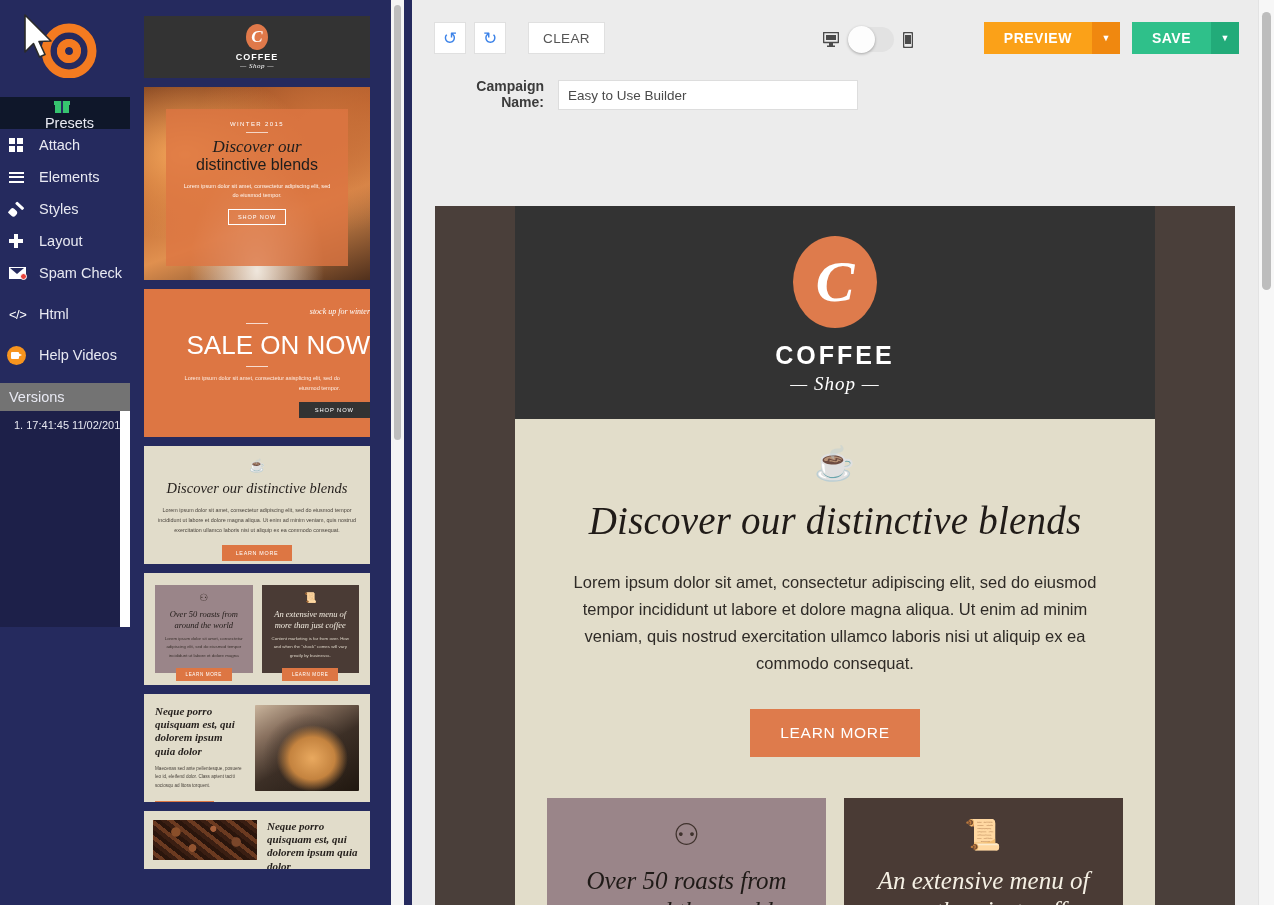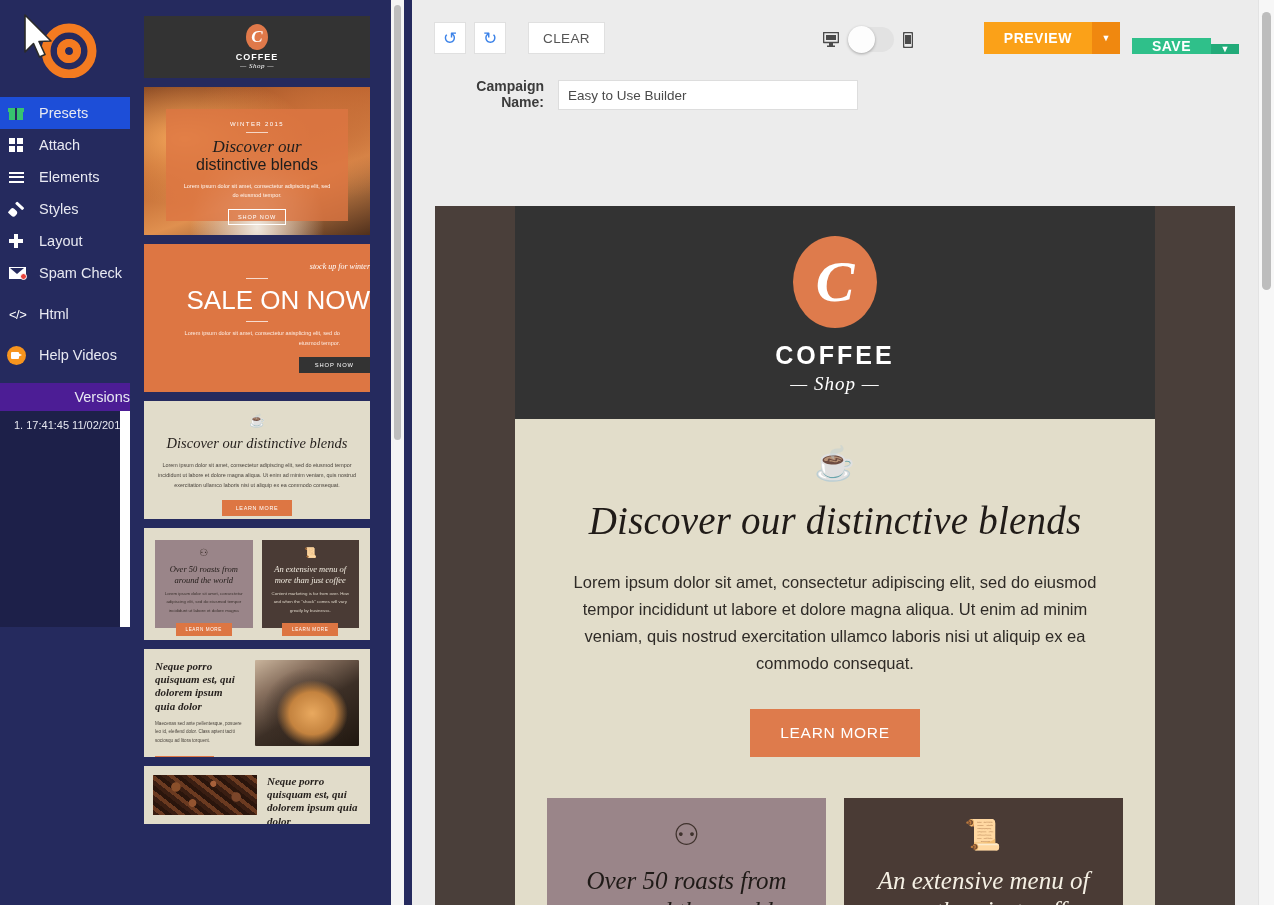--- a/index.html
+++ b/index.html
@@ -28,21 +28,21 @@
 
   .nav-list { margin-top: 2px; }
   .nav-item {
     display: flex; align-items: center;
     height: 32px;
     padding-left: 9px;
     color: #e8e9f2;
     font-size: 14.5px;
     cursor: pointer;
   }
-  .nav-item.active { background: #1d4ed8; }
+  .nav-item.active { background: #0f172a; flex-direction: column; }
   .nav-item .ico {
     width: 22px; height: 18px;
     display: flex; align-items: center; justify-content: flex-start;
     margin-right: 8px;
     flex: none;
   }
   .nav-item .lbl { white-space: nowrap; }
   .nav-gap { height: 9px; }
 
   
@@ -74,26 +74,25 @@
   .ico-code { color:#fff; font-size:13px; font-family:"Liberation Sans", sans-serif; letter-spacing:-0.5px;}
 
   .ico-video { width:19px; height:19px; border-radius:50%; background:#f7941e; position:relative; margin-left:-2px;}
   .ico-video .body { position:absolute; left:4px; top:6px; width:8px; height:7px; background:#fff; border-radius:1px;}
   .ico-video .tri { position:absolute; left:11px; top:7px; width:0;height:0;
     border-top:2.5px solid transparent; border-bottom:2.5px solid transparent; border-left:4px solid #fff;}
 
   .versions-head {
     margin-top: 12px;
     height: 28px;
-    background: #4c1d95;
+    background: #737373;
     display: flex; align-items: center;
     padding-left: 9px;
     color: #e8e9f2;
     font-size: 14.5px;
-    justify-content: flex-end;
   }
   .versions-body {
     background: #1d2049;
     height: 216px;
     position: relative;
   }
   .version-row {
     color: #e6e7f0;
     font-size: 11px;
     padding: 8px 0 0 14px;
@@ -126,21 +125,21 @@
 
   
   .t1 { background:#333333; height:62px; display:flex; align-items:center; justify-content:center; }
   .t1 .mini-logo { text-align:center; }
   .t1 .circ { width:22px; height:26px; border-radius:50%; background:#e0794a; margin:0 auto 2px;
      color:#fff; font:italic bold 17px "Liberation Serif", serif; line-height:26px;}
   .t1 .nm { color:#fff; font:bold 9px "Liberation Sans",sans-serif; letter-spacing:1px;}
   .t1 .sh { color:#fff; font:italic 7px "Liberation Serif",serif; letter-spacing:.5px;}
 
   
-  .t2 { height:148px; position:relative;
+  .t2 { height:193px; position:relative;
         background:
           radial-gradient(ellipse at 18% 35%, #f5a65a 0%, rgba(245,166,90,0) 48%),
           radial-gradient(ellipse at 78% 22%, #c9713a 0%, rgba(201,113,58,0) 50%),
           radial-gradient(ellipse at 50% 95%, #efe7dd 0%, rgba(239,231,221,0) 42%),
           linear-gradient(160deg,#7a3d1c 0%, #b85e2a 35%, #e0904f 65%, #50301c 100%);
   }
   .t2 .panel { position:absolute; left:22px; top:22px; right:22px; bottom:14px;
         background:rgba(221,118,66,.80); padding-top:12px; text-align:center;}
   .t2 .kicker { color:#fff; font-size:6px; letter-spacing:1.4px; }
   .t2 .rule { width:22px; height:1px; background:rgba(255,255,255,.7); margin:5px auto;}
@@ -257,21 +256,21 @@
   .split-btn { display:flex; height:32px; cursor:pointer; }
   .split-btn .txt {
     padding:0 20px; display:flex; align-items:center; color:#fff;
     font-size:14px; font-weight:bold; letter-spacing:.5px;
   }
   .split-btn .caret {
     width:28px; display:flex; align-items:center; justify-content:center; color:#fff; font-size:9px;
   }
   .btn-preview .txt { background:#fba118; }
   .btn-preview .caret { background:#f0880f; }
-  .btn-save { margin-left: 12px; align-items: flex-end; }
+  .btn-save { margin-left: 12px; }
   .btn-save .txt { background:#2fc08a; }
   .btn-save .caret { background:#22ab79; }
 
   .fields { padding-left: 22px; }
   .field-row { display:flex; align-items:flex-end; margin-bottom:10px; }
   .field-label {
     width: 124px; text-align:right; padding-right:14px;
     font-size:14px; font-weight:bold; color:#3b3b3b;
   }
   .field-input {

